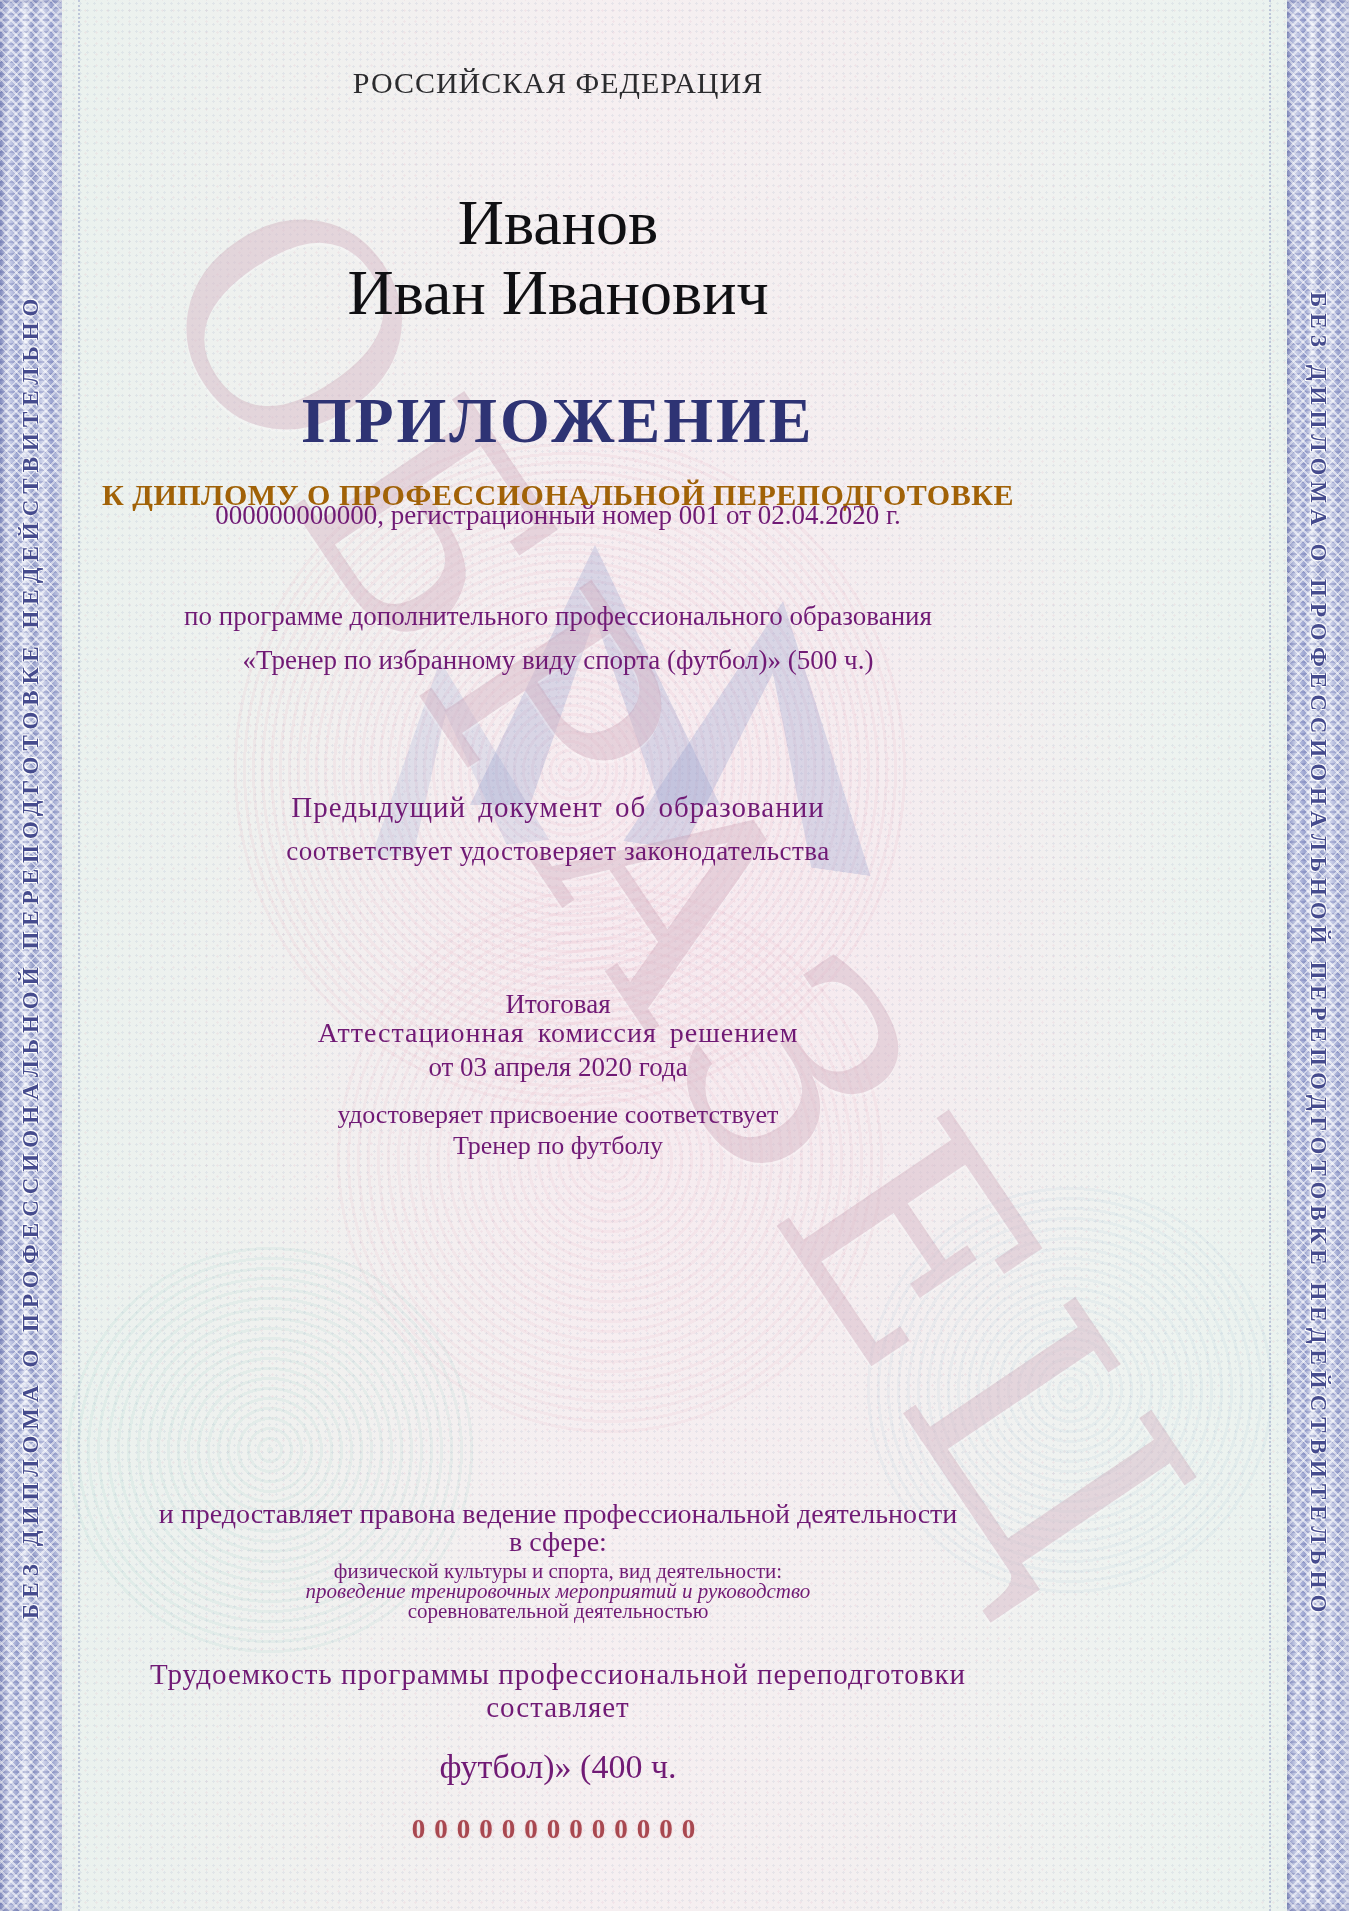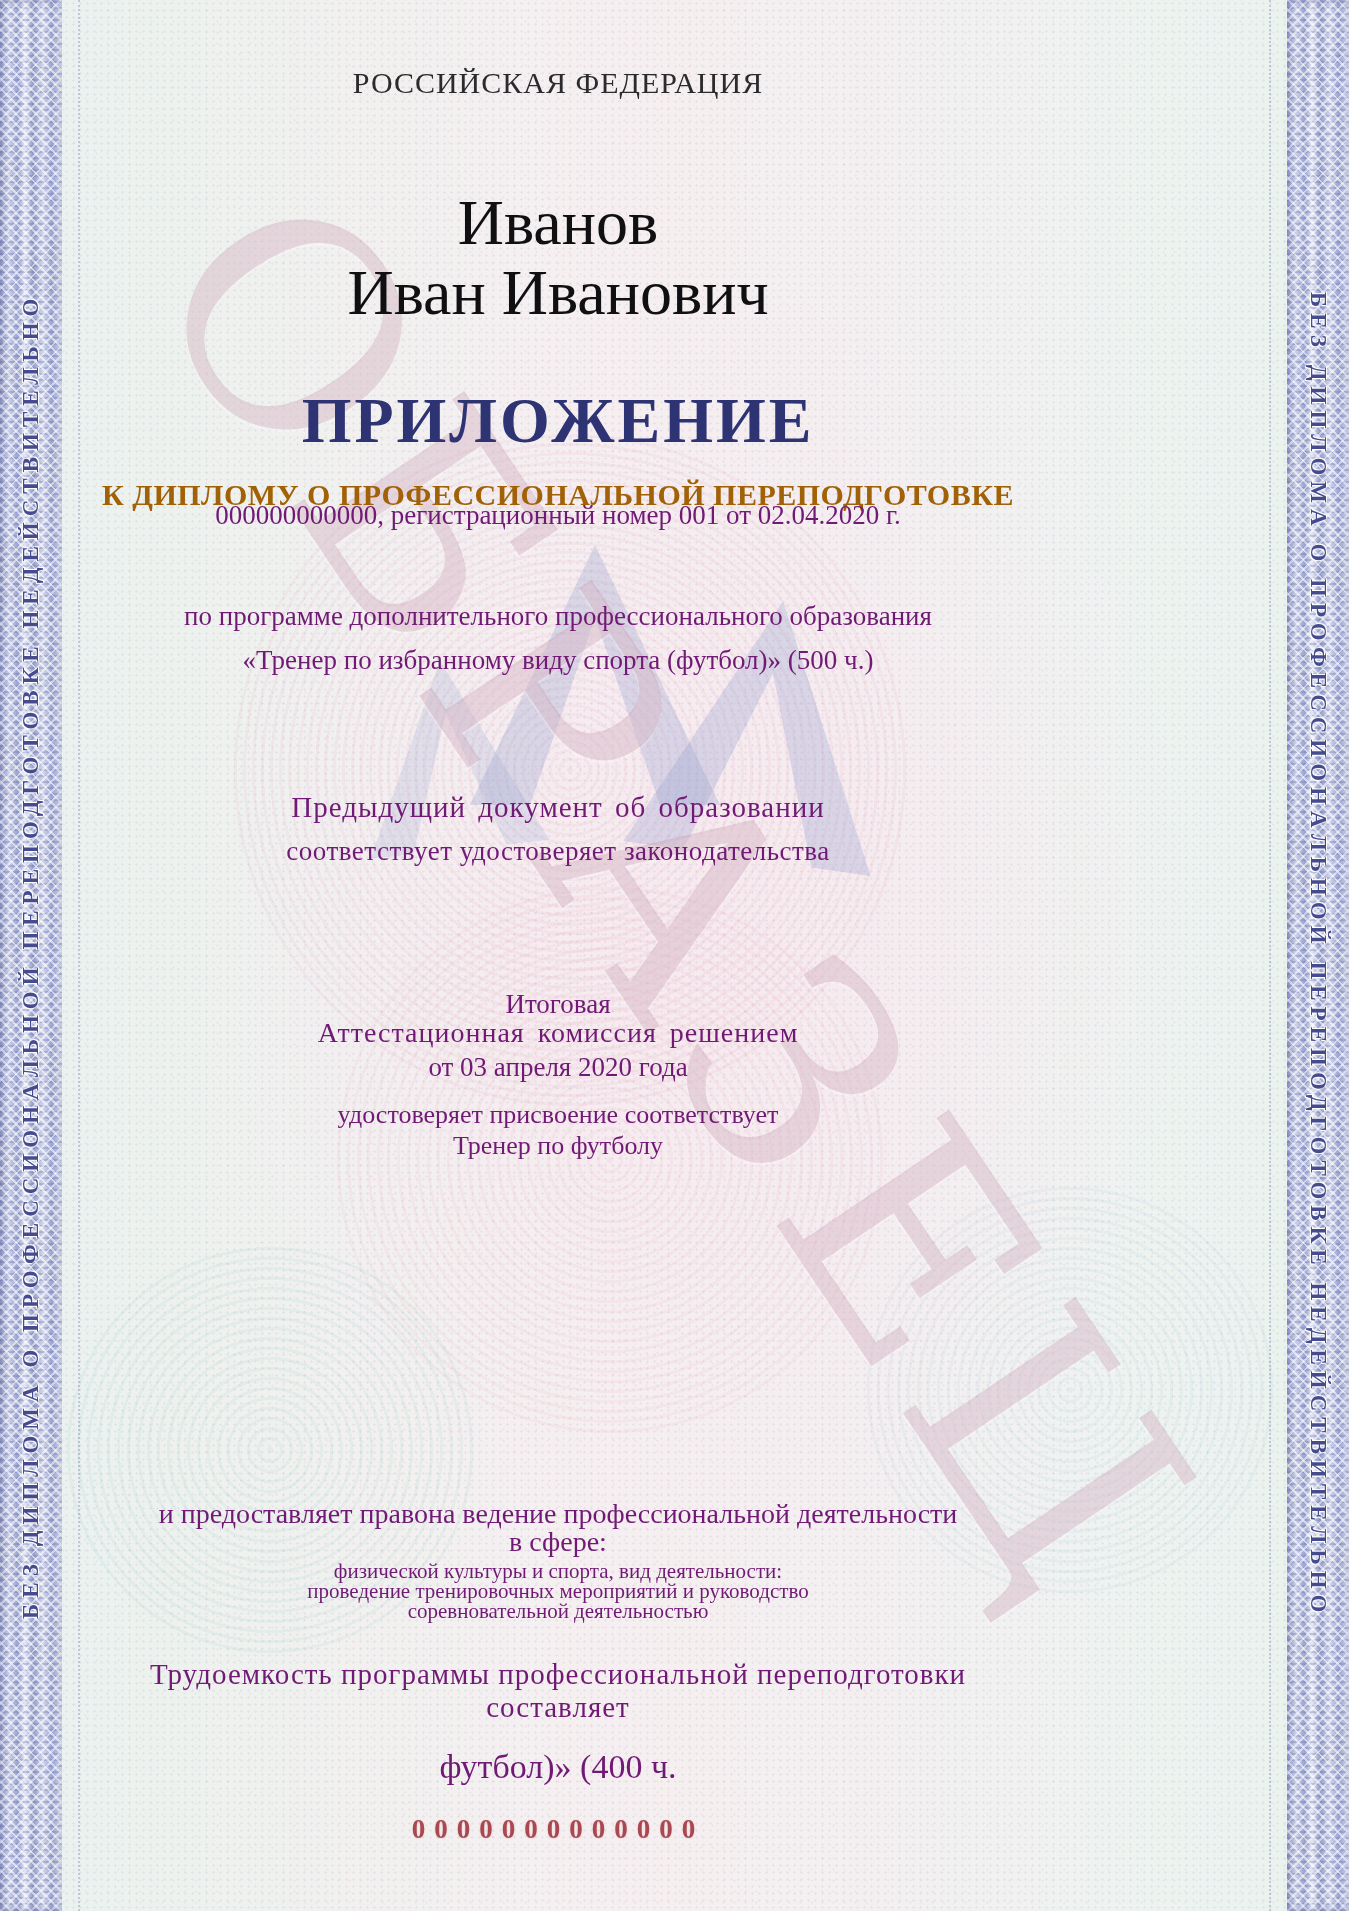--- a/index.html
+++ b/index.html
@@ -80,21 +80,21 @@
   .t-prev1{top:783px;font-size:29px;letter-spacing:1px;word-spacing:4px;}
   .t-prev2{top:828px;font-size:27px;letter-spacing:0.5px;}
   .t-com1{top:981px;font-size:27px;}
   .t-com2{top:1009px;font-size:28px;letter-spacing:1px;word-spacing:5px;}
   .t-com3{top:1044px;font-size:27px;}
   .t-qual1{top:1092px;font-size:26px;}
   .t-qual2{top:1123px;font-size:26px;}
   .t-rights1{top:1482px;font-size:28px;margin-top:8px;}
   .t-rights2{top:1518px;font-size:28px;}
   .t-rights3{top:1553px;font-size:21px;line-height:21px;}
-  .t-rights4{top:1573px;font-size:21px;line-height:21px;}
+  .t-rights4{top:1573px;font-size:21px;line-height:21px;font-style:italic;}
   .t-rights5{top:1593px;font-size:21px;line-height:21px;}
   .t-workload{top:1650px;font-size:29px;letter-spacing:1px;}
   .t-fragment{top:1740px;font-size:34px;}
   .t-serial{top:1806px;font-size:27px;font-weight:bold;letter-spacing:9px;color:#a84850;
     text-shadow:0 0 2px rgba(220,120,130,0.4);}
 </style>
 </head>
 <body>
 
 <div class="dots"></div>

